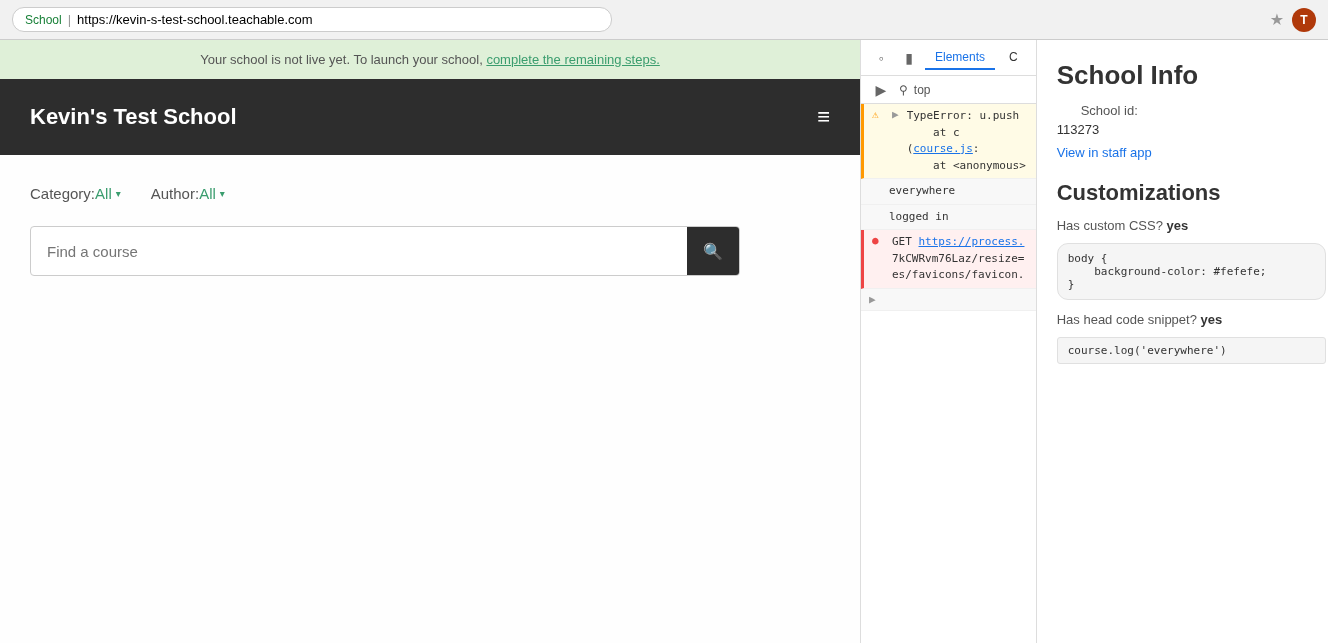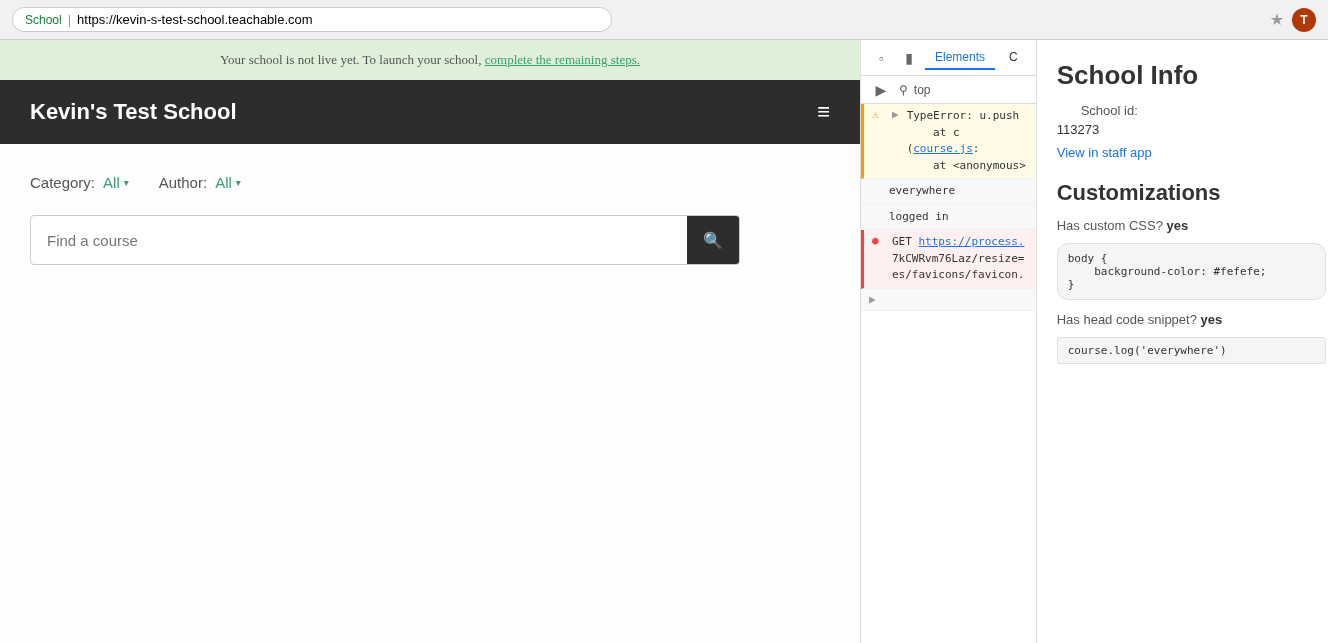--- a/index.html
+++ b/index.html
@@ -54,52 +54,50 @@
       overflow: hidden;
     }
 
     
     .school-banner {
       background: #dff0d8;
       text-align: center;
       padding: 12px 20px;
       font-size: 13px;
       color: #555;
-      font-family: Liberation Serif, serif;
     }
     .school-banner a { color: #3a9d6e; text-decoration: underline; }
 
     
     .site-nav {
       background: #2d2d2d;
       color: white;
       display: flex;
       align-items: center;
       justify-content: space-between;
       padding: 0 30px;
-      height: 64px;
+      height: 76px;
     }
     .site-nav-title { font-size: 22px; font-weight: bold; color: white; }
     .hamburger-icon { color: white; font-size: 22px; cursor: pointer; }
 
     
     .course-filter-area {
       background: #fefefe;
       padding: 30px 30px 20px 30px;
     }
     .filter-row {
       display: flex;
       align-items: center;
       gap: 30px;
       margin-bottom: 24px;
     }
     .filter-group {
       display: flex;
       align-items: center;
-      gap: 8px;
       font-size: 15px;
       color: #555;
     }
     .filter-dropdown {
       display: flex;
       align-items: center;
       gap: 4px;
       color: #3a9d6e;
       font-size: 15px;
       cursor: pointer;

